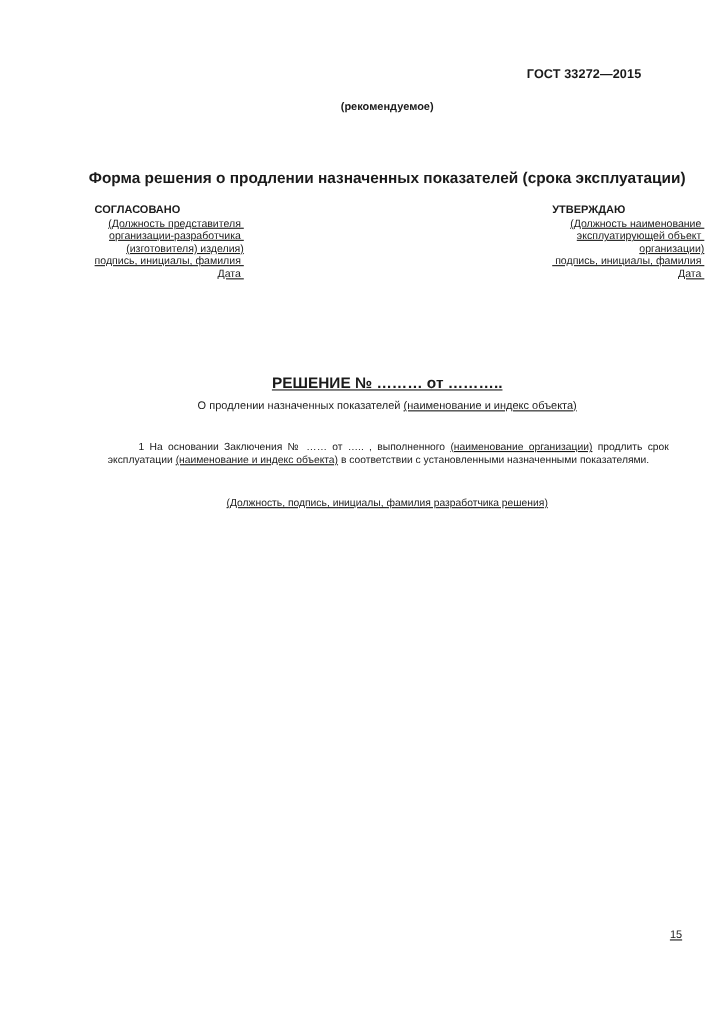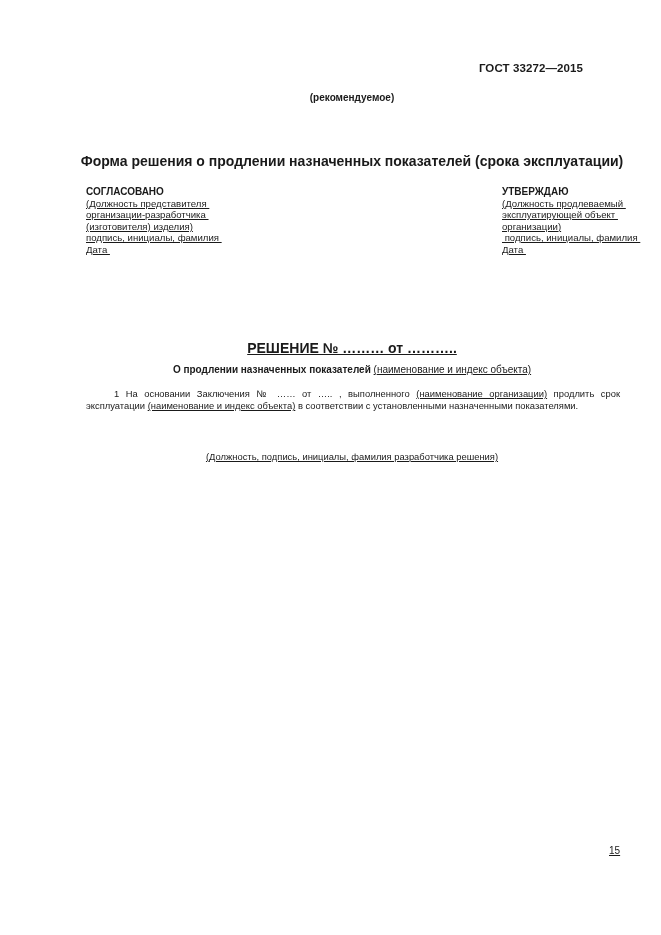--- a/index.html
+++ b/index.html
@@ -48,49 +48,50 @@
     .sig-block.left { left: 48px; }
     .sig-block.right { left: 418px; margin-left: 46px; }
     .sig-block .head {
       font-weight: bold;
       font-size: 10px;
     }
     .sig-block .line {
       text-decoration: underline;
       white-space: pre;
       display: block;
+      text-align: right;
     }
     .decision-title {
       left: 0;
       width: 628px;
       top: 340px;
       text-align: center;
       font-size: 14px;
       font-weight: bold;
       text-decoration: underline;
     }
     .decision-sub {
       left: 0;
       width: 628px;
       top: 364px;
       text-align: center;
       font-size: 10px;
     }
-    .decision-sub b { font-weight: bold; }
+    .decision-sub b { font-weight: normal; }
     .decision-sub .u { text-decoration: underline; }
     .body-text {
       left: 48px;
       width: 534px;
       top: 388px;
       font-size: 9.4px;
       line-height: 12.2px;
       text-align: justify;
     }
     .body-text p {
-      margin: 0;
+      margin: 12px;
       text-indent: 28px;
     }
     .body-text .u { text-decoration: underline; }
     .signature-line {
       left: 0;
       width: 628px;
       top: 451px;
       text-align: center;
       font-size: 9.4px;
       text-decoration: underline;
@@ -117,21 +118,21 @@
   <div class="head">СОГЛАСОВАНО</div>
   <span class="line">(Должность представителя </span>
   <span class="line">организации-разработчика </span>
   <span class="line">(изготовителя) изделия)</span>
   <span class="line">подпись, инициалы, фамилия </span>
   <span class="line">Дата </span>
 </div>
 
 <div class="abs sig-block right">
   <div class="head">УТВЕРЖДАЮ</div>
-  <span class="line">(Должность продлеваемый </span>
+  <span class="line">(Должность наименование </span>
   <span class="line">эксплуатирующей объект </span>
   <span class="line">организации)</span>
   <span class="line"> подпись, инициалы, фамилия </span>
   <span class="line">Дата </span>
 </div>
 
 <div class="abs decision-title">РЕШЕНИЕ № ……… от ………..</div>
 
 <div class="abs decision-sub">
   <b>О продлении назначенных показателей</b>

